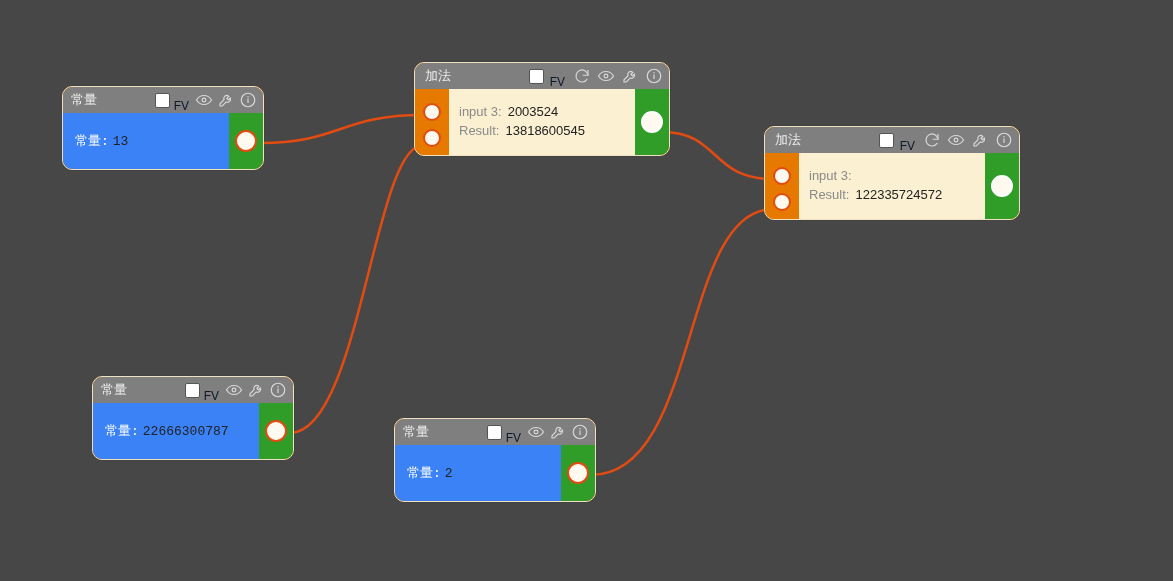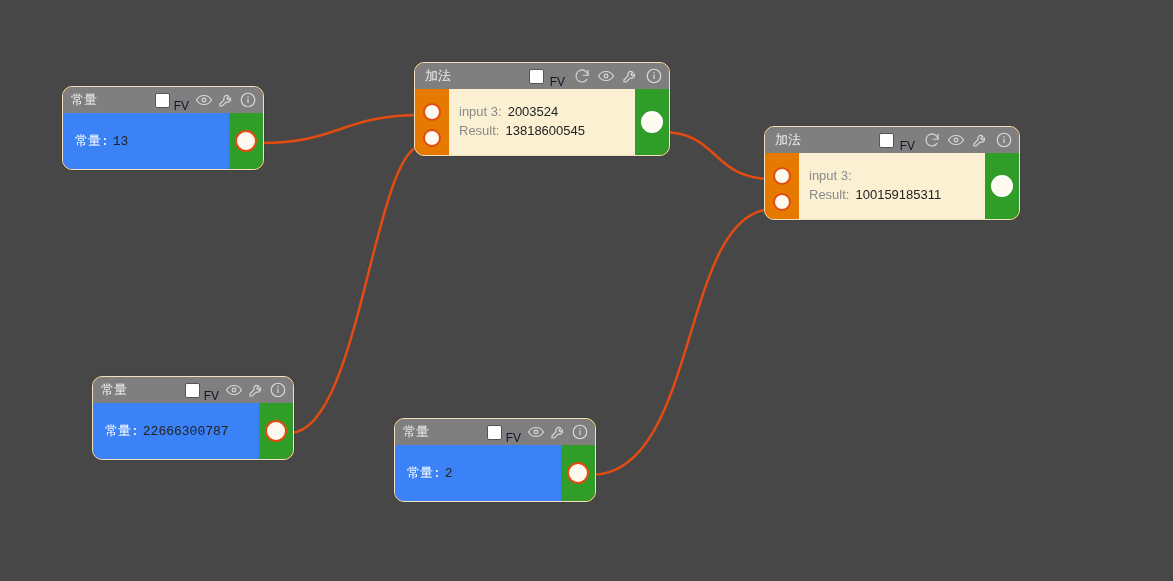--- a/index.html
+++ b/index.html
@@ -367,21 +367,21 @@
         <span class="port" style="left:8px; top:14px;"></span>
         <span class="port" style="left:8px; top:40px;"></span>
       </div>
       <div class="add-center">
         <div class="row">
           <span class="lbl">input 3:</span>
           <span class="val"></span>
         </div>
         <div class="row">
           <span class="lbl">Result:</span>
-          <span class="val">100159185311</span>
+          <span class="val">122335724572</span>
         </div>
       </div>
       <div class="out-strip">
         <span class="port big white-border"></span>
       </div>
     </div>
   </div>
 
 </div>
 

